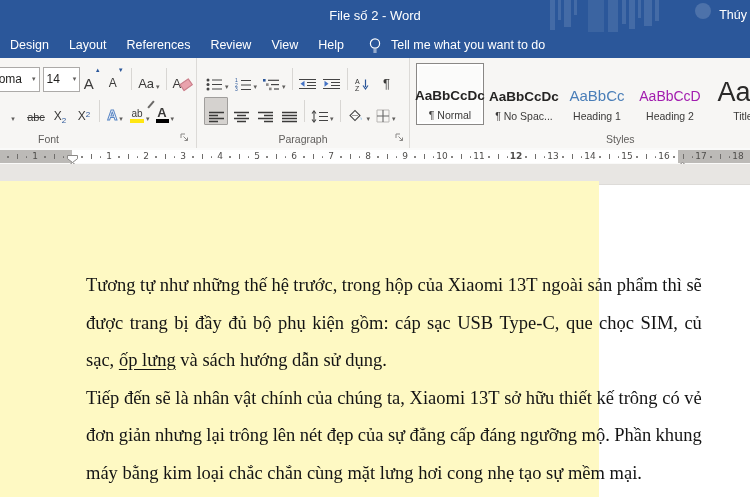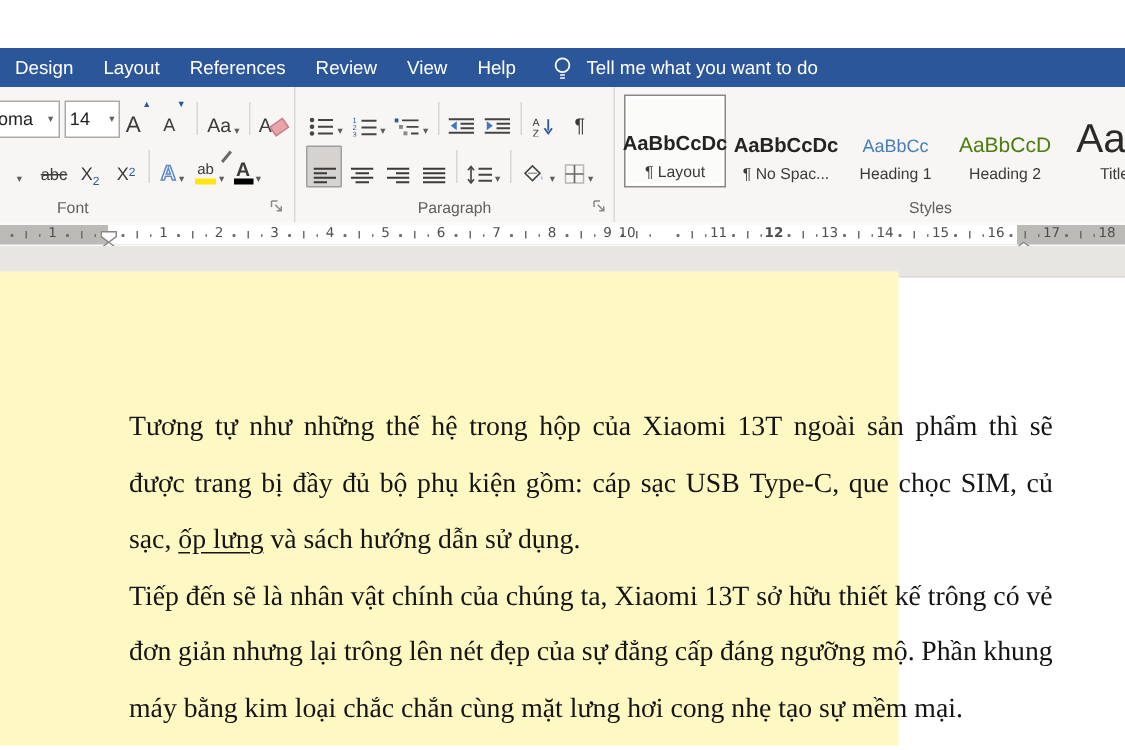--- a/index.html
+++ b/index.html
@@ -74,22 +74,22 @@
   .fc .bar{width:13px;height:4px;background:#000;margin-top:1px;}
   .pen{position:absolute;right:0;top:2px;width:2px;height:9px;background:#6b6967;transform:rotate(40deg);}
   .sel{background:#d5d2cf;border:1px solid #a09e9c;border-radius:1px;}
   .pilcrow{font-size:13px;color:#3b3a39;}
 
   
   .gallery{position:absolute;top:5px;left:6px;right:0;height:62px;display:flex;align-items:stretch;gap:7px;}
   .style-item{display:flex;flex-direction:column;align-items:center;justify-content:flex-end;padding:4px 5px 3px 5px;min-width:56px;cursor:default;}
   .style-item.selected{border:1px solid #8a8886;background:#fbfbfa;box-shadow:inset 0 0 0 2px #fff;}
   .sprev{font-size:13.5px;font-weight:600;color:#252423;white-space:nowrap;margin-bottom:6px;}
-  .style-item.h1 .sprev{color:#4a7eb8;font-weight:400;font-size:12px;}
-  .style-item.h2 .sprev{color:#4d7c0f;font-weight:400;font-size:14px;}
+  .style-item.h1 .sprev{color:#4a7eb8;font-weight:400;font-size:15px;}
+  .style-item.h2 .sprev{color:#a21caf;font-weight:400;font-size:14px;}
   .style-item.title .sprev{font-size:27px;font-weight:400;color:#2b2a29;margin-bottom:2px;}
   .sname{font-size:10.5px;color:#3b3a39;white-space:nowrap;}
 
   
   .ruler-row{position:absolute;top:148px;left:0;width:750px;height:16px;background:#fafaf9;}
   .ruler-strip{position:absolute;top:2px;left:0;width:750px;height:13px;background:#bcbab7;overflow:visible;}
   .ruler-white{position:absolute;top:0;height:13px;background:#ffffff;}
   .ruler-num{position:absolute;top:0;transform:translateX(-50%);font-size:9px;line-height:13px;color:#4f4d4b;font-family:"DejaVu Sans",sans-serif;}
   .ruler-tick{position:absolute;top:4px;width:1px;height:5px;background:#6f6d6b;}
   .ruler-dot{position:absolute;top:6px;width:1.5px;height:1.5px;border-radius:50%;background:#6f6d6b;}
@@ -101,20 +101,38 @@
   .doc{position:absolute;left:86px;top:86px;width:616px;font-family:"Liberation Serif","DejaVu Serif",serif;font-size:18.5px;line-height:37.5px;color:#141414;}
   .dline{height:37.5px;white-space:nowrap;}
   .dline.flexjust{display:flex;justify-content:space-between;}
   .uline{text-decoration:underline;text-underline-offset:3px;}
 </style>
 </head>
 <body>
 
 <div class="screen">
 
+  <div class="titlebar">
+    <div class="deco">
+        <i></i>
+        <i></i>
+        <i></i>
+        <i></i>
+        <i></i>
+        <i></i>
+        <i></i>
+        <i></i>
+        <i></i>
+        <i></i>
+        <i></i>
+      </div>
+    <div class="deco-circle"></div>
+    <div class="app-title">File số 2  -  Word</div>
+    <div class="user-name">Thúy</div>
+  </div>
 
   <div class="tabsrow">
     <span class="tab">Design</span>
     <span class="tab">Layout</span>
     <span class="tab">References</span>
     <span class="tab">Review</span>
     <span class="tab">View</span>
     <span class="tab">Help</span>
     <span class="tellme">
       <span class="bulb">
@@ -313,21 +331,21 @@
             <path d="M1 1h4M1 1v4" stroke="#8a8886" fill="none"></path>
             <path d="M3.5 3.5L7.5 7.5M7.5 4.5v3h-3" stroke="#8a8886" fill="none"></path>
           </svg>
       </span>
     </div>
 
     <div class="group styles-grp">
       <div class="gallery">
         <div class="style-item selected">
           <span class="sprev">AaBbCcDc</span>
-          <span class="sname">¶ Layout</span>
+          <span class="sname">¶ Normal</span>
         </div>
         <div class="style-item">
           <span class="sprev">AaBbCcDc</span>
           <span class="sname">¶ No Spac...</span>
         </div>
         <div class="style-item h1">
           <span class="sprev">AaBbCc</span>
           <span class="sname">Heading 1</span>
         </div>
         <div class="style-item h2">
@@ -385,21 +403,21 @@
         <span class="ruler-tick" style="left: 349.5px;"></span>
         <span class="ruler-dot" style="left: 358.75px;"></span>
         <span class="ruler-num" style="left: 368px;">8</span>
         <span class="ruler-dot" style="left: 377.25px;"></span>
         <span class="ruler-tick" style="left: 386.5px;"></span>
         <span class="ruler-dot" style="left: 395.75px;"></span>
         <span class="ruler-num" style="left: 405px;">9</span>
         <span class="ruler-dot" style="left: 414.25px;"></span>
         <span class="ruler-tick" style="left: 423.5px;"></span>
         <span class="ruler-dot" style="left: 432.75px;"></span>
-        <span class="ruler-num" style="left: 418px;">10</span>
+        <span class="ruler-num" style="left: 442px;">10</span>
         <span class="ruler-dot" style="left: 451.25px;"></span>
         <span class="ruler-tick" style="left: 460.5px;"></span>
         <span class="ruler-dot" style="left: 469.75px;"></span>
         <span class="ruler-num" style="left: 479px;">11</span>
         <span class="ruler-dot" style="left: 488.25px;"></span>
         <span class="ruler-tick" style="left: 497.5px;"></span>
         <span class="ruler-dot" style="left: 506.75px;"></span>
         <span class="ruler-num" style="left: 516px; font-weight: bold;">12</span>
         <span class="ruler-dot" style="left: 525.25px;"></span>
         <span class="ruler-tick" style="left: 534.5px;"></span>
@@ -447,20 +465,21 @@
   <div class="grayband"></div>
   <div class="page">
     <div class="doc">
       <div class="dline flexjust" id="dl1">
           <span>Tương</span>
           <span>tự</span>
           <span>như</span>
           <span>những</span>
           <span>thế</span>
           <span>hệ</span>
+          <span>trước,</span>
           <span>trong</span>
           <span>hộp</span>
           <span>của</span>
           <span>Xiaomi</span>
           <span>13T</span>
           <span>ngoài</span>
           <span>sản</span>
           <span>phẩm</span>
           <span>thì</span>
           <span>sẽ</span>

